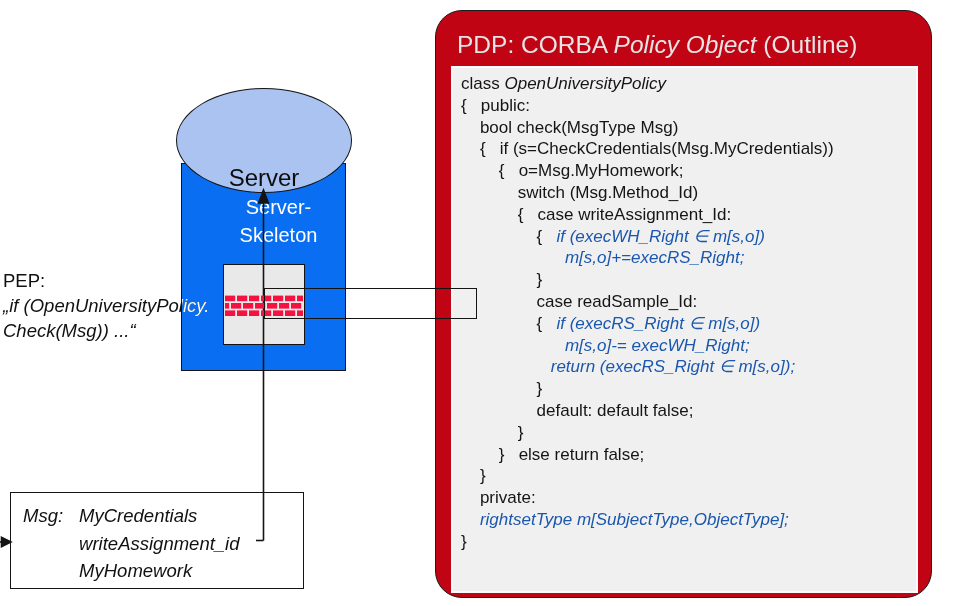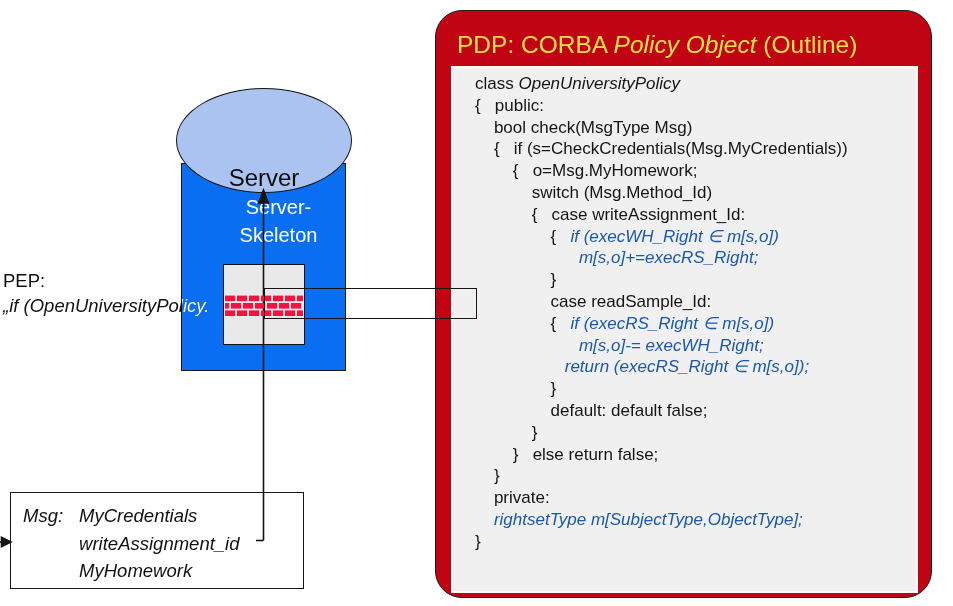--- a/index.html
+++ b/index.html
@@ -32,26 +32,26 @@
     position:absolute;left:223px;top:264px;width:82px;height:81px;background:#e9e9e9;
     border:1.6px solid #141414;box-sizing:border-box;z-index:5;
   }
   .lines-svg{position:absolute;left:0;top:0;width:953px;height:606px;z-index:6;pointer-events:none;}
   .bricks{position:absolute;left:225px;top:295px;z-index:7;}
   .pdp-panel{
     position:absolute;left:435px;top:10px;width:497px;height:588px;z-index:8;
     background:var(--panel-red);border:1.2px solid #1c1c1c;border-radius:27px;box-sizing:border-box;
   }
   .pdp-title{
-    position:absolute;left:21px;top:20px;color:#fde047;font-size:24.5px;white-space:nowrap;
+    position:absolute;left:21px;top:20px;color:#e5e5e5;font-size:24.5px;white-space:nowrap;
   }
   .pdp-title .t-italic{font-style:italic;}
   .code-box{
     position:absolute;left:15px;top:55px;width:467px;height:527px;box-sizing:border-box;
-    background:var(--code-box-gray);border:2px solid #fbfbfb;padding:5px 0 0 22px;overflow:hidden;
+    background:var(--code-box-gray);border:2px solid #fbfbfb;padding:5px 0 0 8px;overflow:hidden;
   }
   .code-line{white-space:pre;font-size:17px;line-height:21.8px;color:#151515;}
   .seg-p{font-style:normal;}
   .seg-i{font-style:italic;}
   .seg-b{font-style:italic;color:var(--code-blue);}
   .interceptor-bar{
     position:absolute;left:264px;top:288px;width:213px;height:31px;z-index:9;
     border:1.6px solid #141414;box-sizing:border-box;background:transparent;
   }
   .msg-box{
@@ -65,20 +65,21 @@
 </head>
 <body>
 
 <div class="canvas">
 
   <div class="skeleton-rect"></div>
 
   <div class="pep-block">
     <div class="pep-title">PEP:</div>
     <div class="pep-line">„if (OpenUniversityPolicy.</div>
+    <div class="pep-line">Check(Msg)) ...“</div>
   </div>
 
   <div class="pep-overlay">„if (OpenUniversityPolicy.</div>
 
   <div class="server-ellipse">
     <span>Server</span>
   </div>
 
   <div class="skeleton-label">
     <div>Server-</div>

